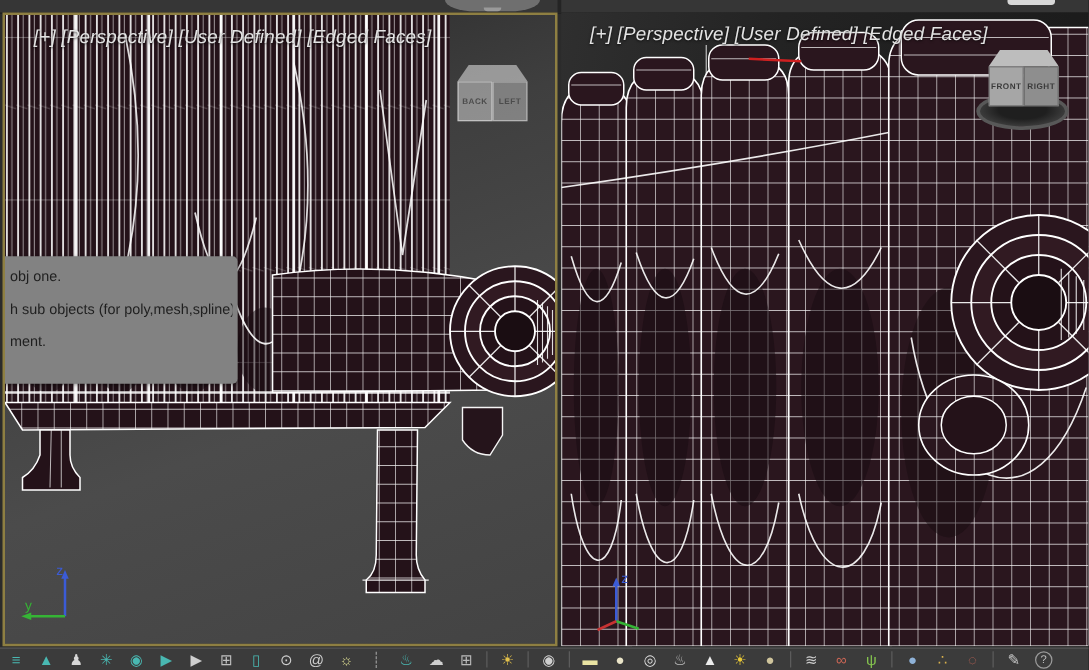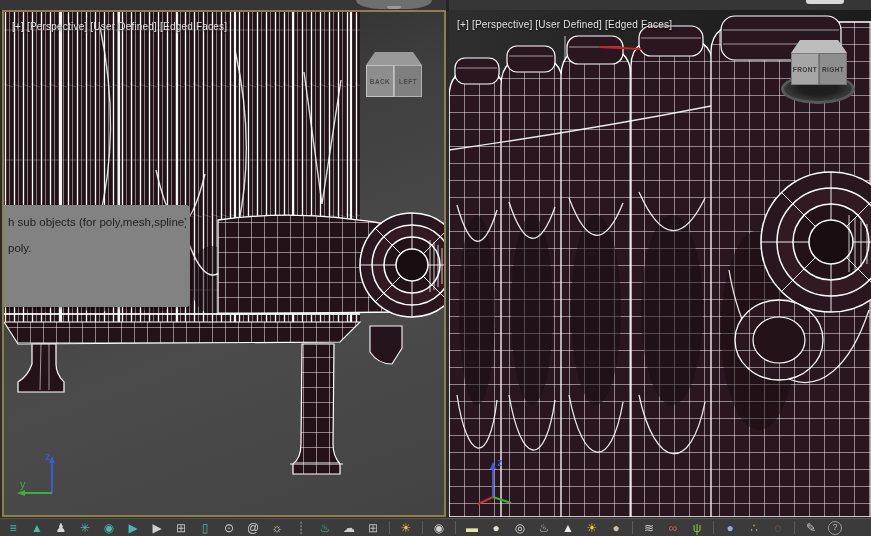--- a/index.html
+++ b/index.html
@@ -14,22 +14,22 @@
   .top-strip .sliver{position:absolute;left:806px;top:0;width:38px;height:4px;background:#d8d8d8;border-radius:0 0 3px 3px;}
   .top-strip .vsep{position:absolute;left:446px;top:0;width:3px;height:10px;background:#242424;}
 
   
   .viewport{position:absolute;top:10px;height:507px;box-sizing:border-box;overflow:hidden;}
   .viewport.left{left:2px;width:444px;border:2px solid #8e7f42;
                  background:linear-gradient(160deg,#262626 0%,#3f3f3f 32%,#4b4b4b 62%,#434343 100%);}
   .viewport.right{left:449px;width:422px;background:linear-gradient(100deg,#2f2f2f 0%,#232323 35%,#191919 100%);}
   .wire{position:absolute;left:0;top:0;width:100%;height:100%;}
 
-  .vp-label{position:absolute;left:8px;top:9px;color:#e4e4e4;font-size:10px;letter-spacing:.2px;
-            text-shadow:0 1px 2px rgba(0,0,0,.7);cursor:default;z-index:6;white-space:nowrap;}
+  .vp-label{position:absolute;left:23px;top:9px;color:#e4e4e4;font-size:15px;letter-spacing:.2px;
+            text-shadow:0 1px 2px rgba(0,0,0,.7);cursor:default;z-index:6;white-space:nowrap;font-style:italic;}
 
   
   .tooltip{position:absolute;left:-2px;top:193px;width:188px;height:102px;background:#828282;
            border-radius:0 4px 4px 0;z-index:7;box-shadow:1px 1px 3px rgba(0,0,0,.35);
            color:#1f1f1f;font-size:11.5px;padding:7px 4px 0 6px;box-sizing:border-box;}
   .tooltip .tl{height:26px;line-height:20px;white-space:nowrap;overflow:hidden;}
 
   
   .vcube{position:absolute;z-index:8;width:80px;}
   .vcube .ring{position:absolute;left:0;top:34px;width:74px;height:30px;border-radius:50%;
@@ -163,22 +163,23 @@
       <div class="cube">
         <div class="top"></div>
         <div class="faces">
           <div class="face f1">BACK</div>
           <div class="face f2">LEFT</div>
         </div>
       </div>
     </div>
 
     <div class="tooltip">
+      <div class="tl">obj one.</div>
       <div class="tl">h sub objects (for poly,mesh,spline).</div>
-      <div class="tl">poly.</div>
+      <div class="tl">ment.</div>
     </div>
 
     <svg class="axis" style="left:8px;bottom:14px;" width="52" height="52" viewBox="0 0 52 52">
       <line x1="40" y1="44" x2="40" y2="13" stroke="#3b5bd6" stroke-width="2"></line>
       <path d="M40 7 L37 14 L43 14 Z" fill="#3b5bd6"></path>
       <line x1="40" y1="44" x2="11" y2="44" stroke="#35b435" stroke-width="2"></line>
       <path d="M5 44 L13 41 L13 47 Z" fill="#35b435"></path>
       <text x="33" y="11" fill="#3b5bd6">z</text>
       <text x="8" y="39" fill="#35b435">y</text>
     </svg>

